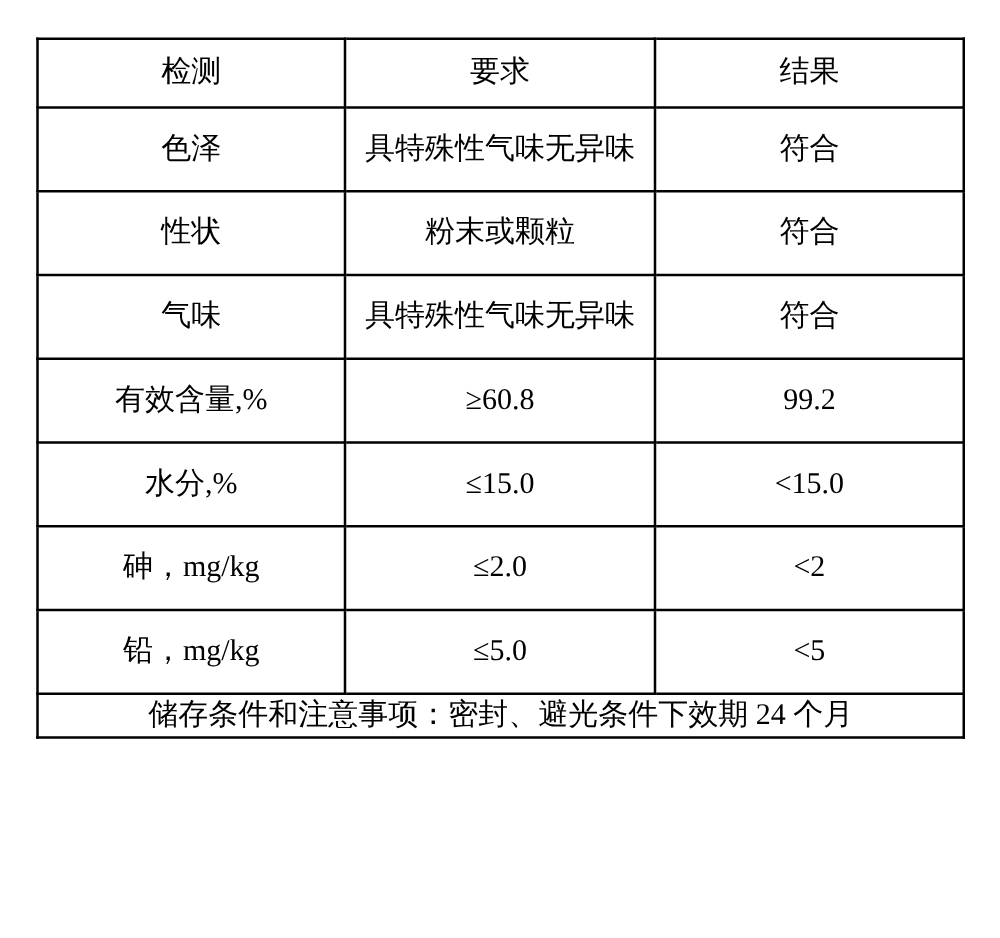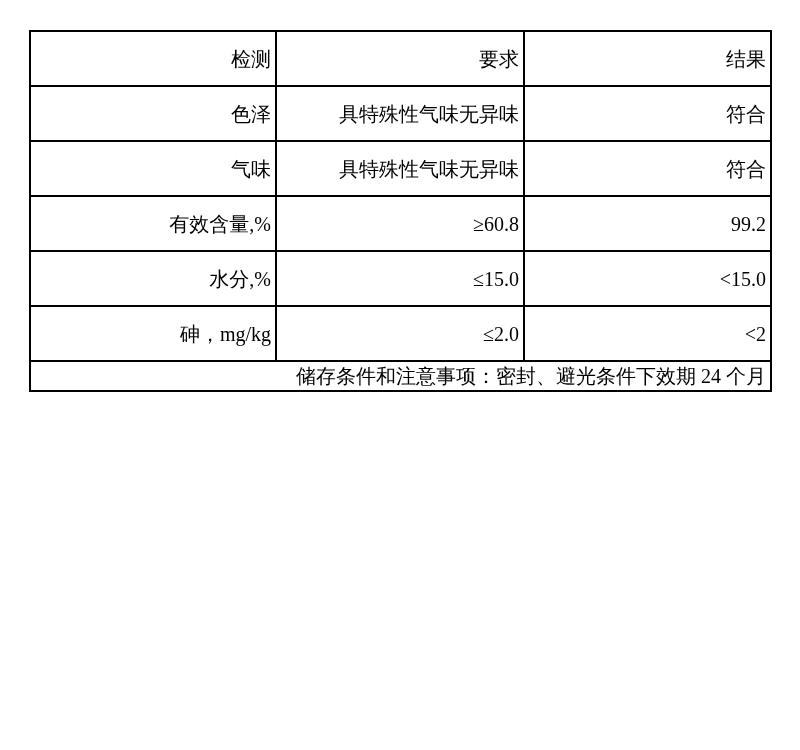--- a/index.html
+++ b/index.html
@@ -19,30 +19,30 @@
   table.report-table {
     position: absolute;
     left: 29px;
     top: 30px;
     width: 741px;
     border-collapse: collapse;
     table-layout: fixed;
   }
   table.report-table td {
     border: 2px solid #000000;
-    text-align: right;
+    text-align: center;
     vertical-align: middle;
-    font-size: 20px;
+    font-size: 24px;
     line-height: 1.2;
     padding: 2px 4px;
     overflow: hidden;
     white-space: nowrap;
   }
   tr.header-row { height: 55px; }
-  tr.data-row   { height: 55px; border-radius: 15px; }
+  tr.data-row   { height: 67px; border-radius: 15px; }
   tr.footer-row { height: 29px; }
   td.footer-cell {
     text-align: left;
     font-size: 16px;
     padding-left: 14px;
     margin-left: 40px;
   }
 </style>
 </head>
 <body>
@@ -59,37 +59,47 @@
           <td>检测</td>
           <td>要求</td>
           <td>结果</td>
         </tr>
         <tr class="data-row">
           <td>色泽</td>
           <td>具特殊性气味无异味</td>
           <td>符合</td>
         </tr>
         <tr class="data-row">
+          <td>性状</td>
+          <td>粉末或颗粒</td>
+          <td>符合</td>
+        </tr>
+        <tr class="data-row">
           <td>气味</td>
           <td>具特殊性气味无异味</td>
           <td>符合</td>
         </tr>
         <tr class="data-row">
           <td>有效含量,%</td>
           <td>≥60.8</td>
           <td>99.2</td>
         </tr>
         <tr class="data-row">
           <td>水分,%</td>
           <td>≤15.0</td>
           <td>&lt;15.0</td>
         </tr>
         <tr class="data-row">
           <td>砷，mg/kg</td>
           <td>≤2.0</td>
           <td>&lt;2</td>
         </tr>
+        <tr class="data-row">
+          <td>铅，mg/kg</td>
+          <td>≤5.0</td>
+          <td>&lt;5</td>
+        </tr>
         <tr class="footer-row">
           <td colspan="3" class="footer-cell">储存条件和注意事项：密封、避光条件下效期 24 个月</td>
         </tr>
       </tbody>
   </table>
 </div>
 
 </body></html>

